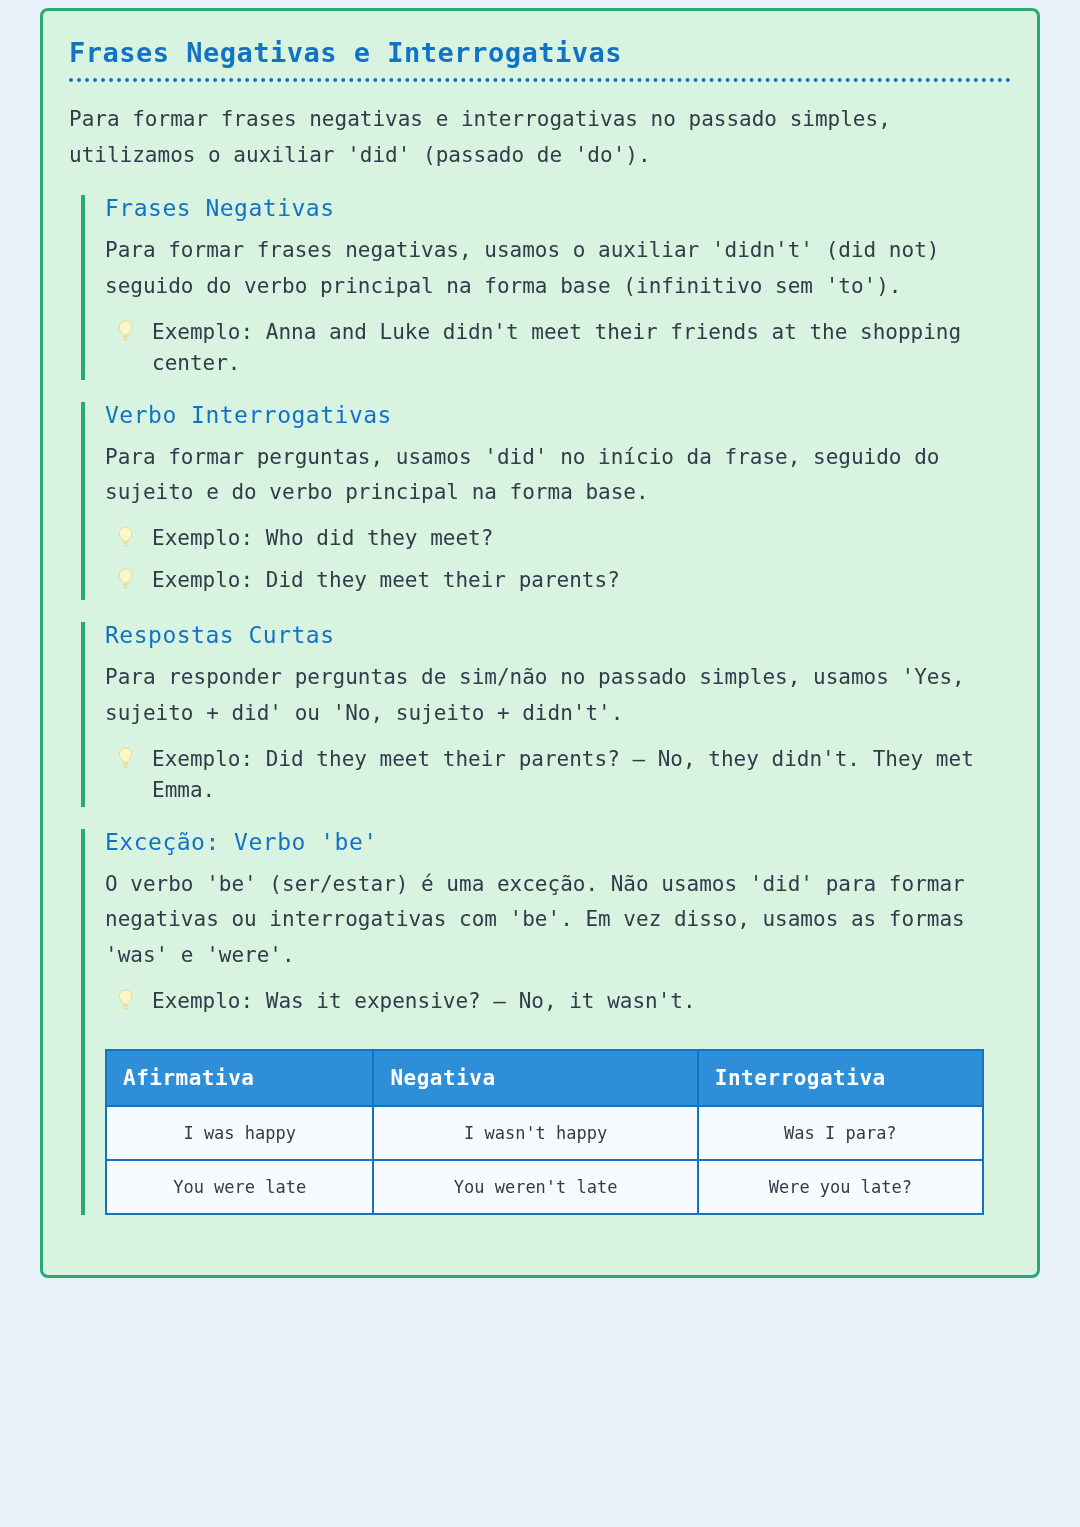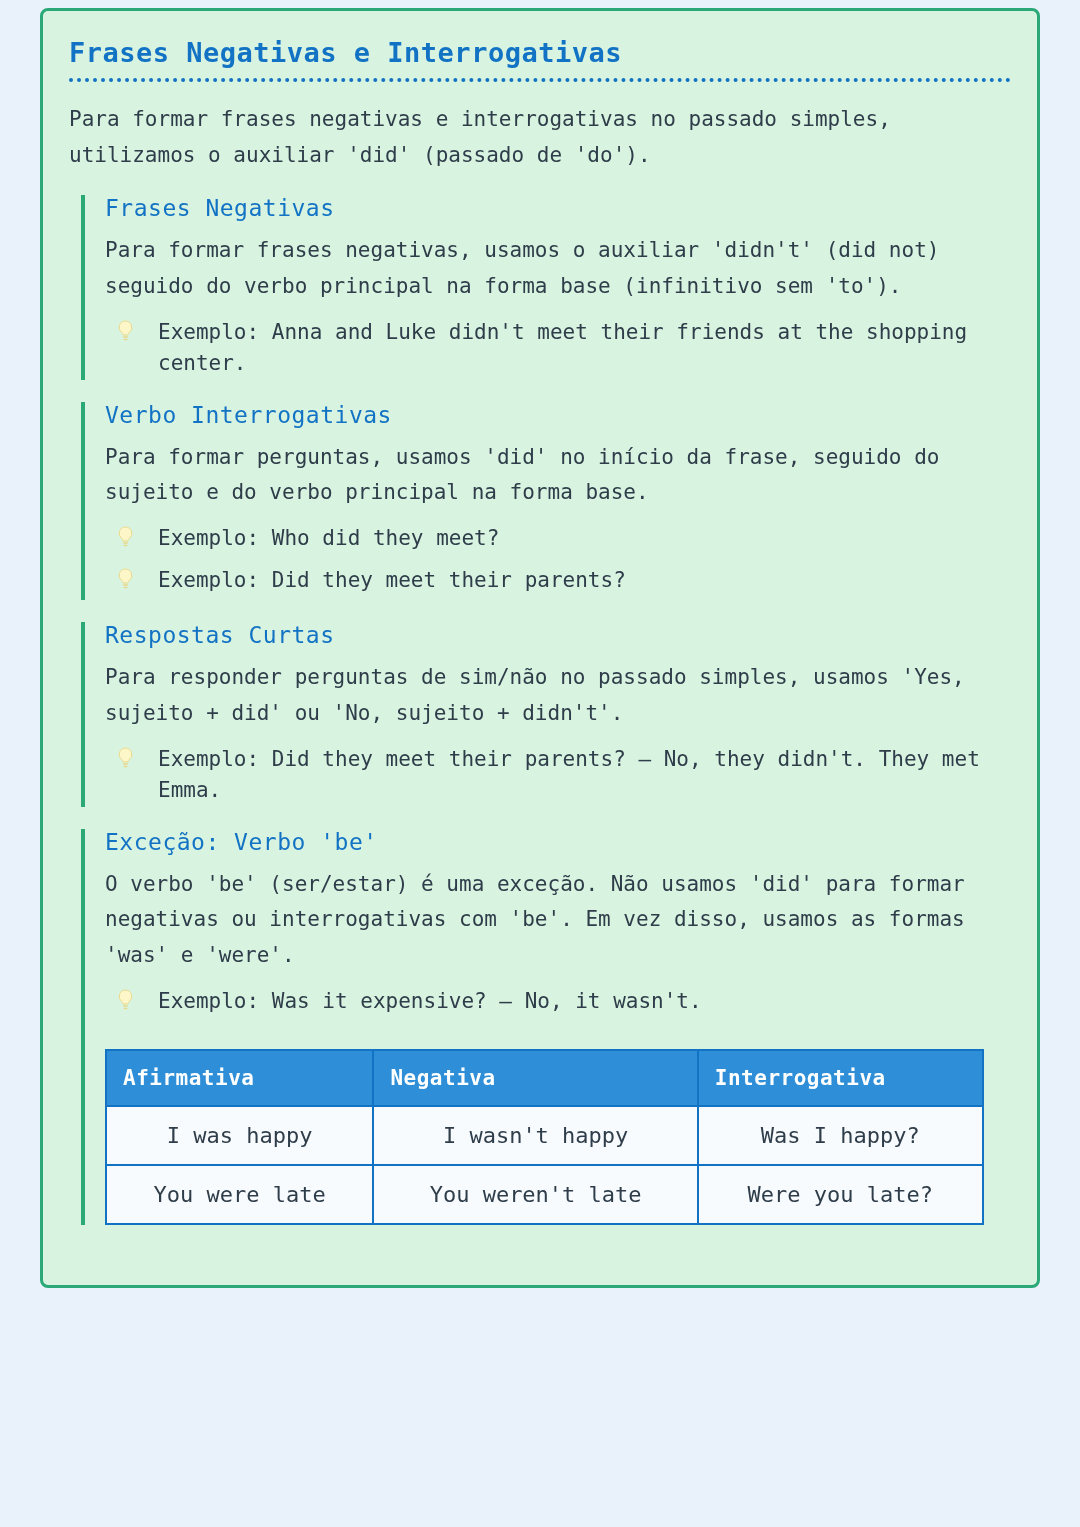--- a/index.html
+++ b/index.html
@@ -44,21 +44,21 @@
     letter-spacing: 0.5px;
   }
   section.block p.body-text {
     font-size: 21px;
     line-height: 1.7;
     margin-bottom: 12px;
   }
   .example {
     display: flex;
     align-items: flex-start;
-    gap: 24px;
+    gap: 18px;
     margin: 6px 0 6px 12px;
     font-size: 21px;
     line-height: 1.5;
   }
   .example .bulb {
     flex: 0 0 auto;
     margin-top: 2px;
   }
   table.conj-table {
     border-collapse: collapse;
@@ -70,21 +70,21 @@
     background: #2e8fd8;
     color: #ffffff;
     font-size: 21px;
     font-weight: bold;
     text-align: left;
     padding: 15px 16px;
     border: 2px solid #1273c4;
     letter-spacing: 0.5px;
   }
   table.conj-table td {
-    font-size: 22px;
+    font-size: 17px;
     text-align: center;
     padding: 16px 12px;
     border: 2px solid #1273c4;
     background: #f8fbfe;
   }
   col.c1 { width: 30.5%; }
   col.c2 { width: 37%; }
   col.c3 { width: 32.5%; }
 </style>
 </head>
@@ -175,21 +175,21 @@
         <tr>
           <th>Afirmativa</th>
           <th>Negativa</th>
           <th>Interrogativa</th>
         </tr>
       </thead>
       <tbody>
         <tr>
           <td>I was happy</td>
           <td>I wasn't happy</td>
-          <td>Was I happy?</td>
+          <td>Was I para?</td>
         </tr>
         <tr>
           <td>You were late</td>
           <td>You weren't late</td>
           <td>Were you late?</td>
         </tr>
       </tbody>
     </table>
   </section>
 

